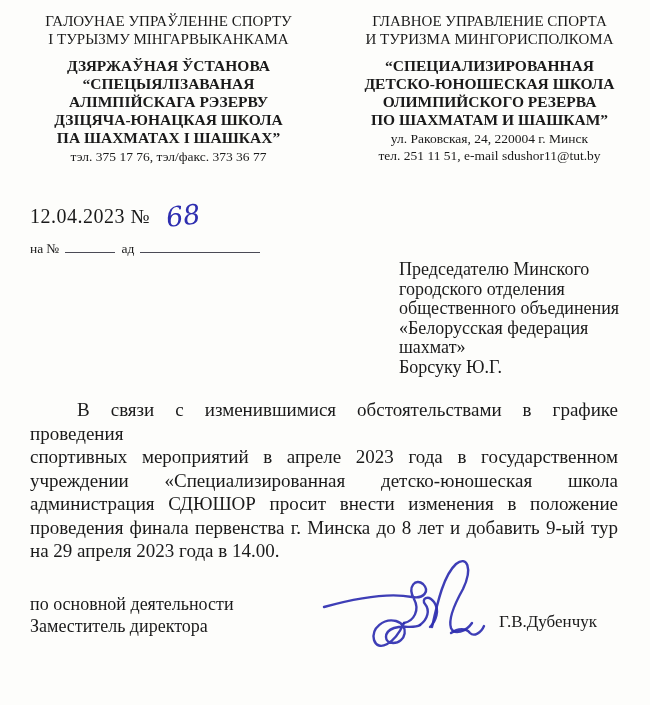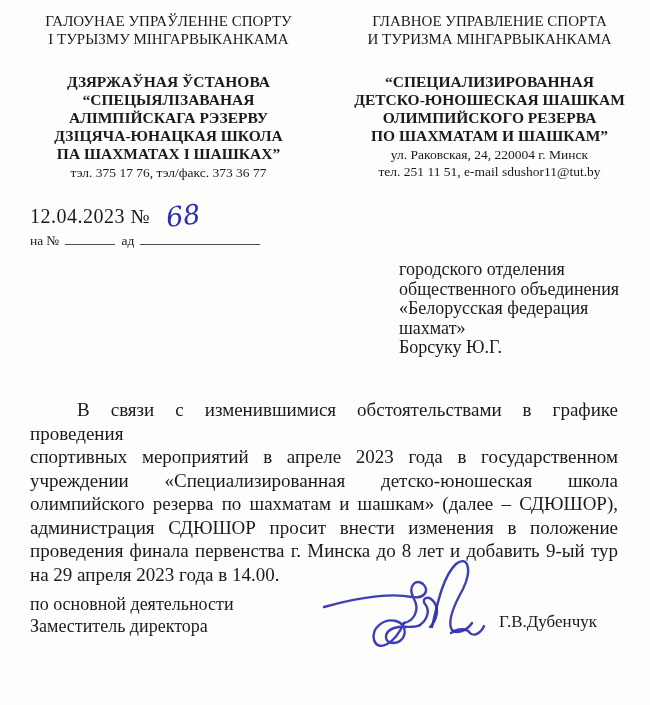--- a/index.html
+++ b/index.html
@@ -10,36 +10,36 @@
     background:#fdfdfb;
     font-family:"Liberation Serif", serif;
     color:#1a1a1a;
     overflow:hidden;
     box-shadow:0 0 4px rgba(0,0,0,.2);
   }
   
   .letterhead { display:flex; padding:12px 8px 0 16px; gap:16px; }
   .lh-col { flex:1 1 0; text-align:center; }
   .authority { font-size:15px; line-height:18px; }
-  .org { font-weight:bold; font-size:15.5px; line-height:18px; margin-top:25px; }
+  .org { font-weight:bold; font-size:15.5px; line-height:18px; margin-top:9px; }
   .addr-block { font-size:13.5px; line-height:16.5px; margin-top:2px; }
   
   .ref { position:absolute; left:30px; top:200px; }
   .ref-date { font-size:20px; letter-spacing:.5px; }
   .hand-num {
     display:inline-block;
     font-family:"DejaVu Serif", serif;
     font-style:italic;
     font-size:27px;
     color:#2e2eb0;
     transform:rotate(-7deg);
     margin-left:16px;
     vertical-align:-2px;
   }
-  .reply { font-size:13.5px; margin-top:2px; }
+  .reply { font-size:13.5px; margin-top:10px; }
   .blank { display:inline-block; border-bottom:1px solid #4a4a55; height:11px; vertical-align:baseline; }
   .blank1 { width:50px; margin:0 6px; }
   .blank2 { width:120px; margin-left:6px; }
   
   .recipient { position:absolute; left:399px; top:260px; font-size:18px; line-height:19.5px; width:240px; }
   
   .body-par { position:absolute; left:30px; top:398px; width:588px; font-size:19px; line-height:23.5px; }
   .body-line { text-align:justify; text-align-last:justify; }
   .body-line.first { text-indent:47px; }
   .body-line.last { text-align-last:left; }
@@ -67,57 +67,57 @@
         <div>ДЗІЦЯЧА-ЮНАЦКАЯ ШКОЛА</div>
         <div>ПА ШАХМАТАХ І ШАШКАХ”</div>
       </div>
       <div class="addr-block">
         <div>тэл. 375 17 76, тэл/факс. 373 36 77</div>
       </div>
     </div>
     <div class="lh-col">
       <div class="authority">
         <div>ГЛАВНОЕ УПРАВЛЕНИЕ СПОРТА</div>
-        <div>И ТУРИЗМА МІНГАРВЫКАНКАМА</div>
+        <div>И ТУРИЗМА МИНГОРИСПОЛКОМА</div>
       </div>
       <div class="org">
         <div>“СПЕЦИАЛИЗИРОВАННАЯ</div>
-        <div>ДЕТСКО-ЮНОШЕСКАЯ ШАШКАМ</div>
+        <div>ДЕТСКО-ЮНОШЕСКАЯ ШКОЛА</div>
         <div>ОЛИМПИЙСКОГО РЕЗЕРВА</div>
         <div>ПО ШАХМАТАМ И ШАШКАМ”</div>
       </div>
       <div class="addr-block">
         <div>ул. Раковская, 24, 220004 г. Минск</div>
         <div>тел. 251 11 51, e-mail sdushor11@tut.by</div>
       </div>
     </div>
   </div>
 
   <div class="ref">
     <div>
       <span class="ref-date">12.04.2023 №</span><span class="hand-num">68</span>
     </div>
     <div class="reply">
       <span>на №</span><span class="blank blank1"></span><span>ад</span><span class="blank blank2"></span>
     </div>
   </div>
 
   <div class="recipient">
+    <div>Председателю Минского</div>
     <div>городского отделения</div>
     <div>общественного объединения</div>
     <div>«Белорусская федерация</div>
     <div>шахмат»</div>
     <div>Борсуку Ю.Г.</div>
   </div>
 
   <div class="body-par">
     <div class="body-line first">В связи с изменившимися обстоятельствами в графике проведения</div>
     <div class="body-line">спортивных мероприятий в апреле 2023 года в государственном</div>
     <div class="body-line">учреждении «Специализированная детско-юношеская школа</div>
-    <div class="body-line">олимпийского резерва по шахматам и шашкам» (далее – СДЮШОР),</div>
     <div class="body-line">администрация СДЮШОР просит внести изменения в положение</div>
     <div class="body-line">проведения финала первенства г. Минска до 8 лет и добавить 9-ый тур</div>
     <div class="body-line last">на 29 апреля 2023 года в 14.00.</div>
   </div>
 
   <div class="sig-pos">
     <div>по основной деятельности</div>
     <div>Заместитель директора</div>
   </div>
 

